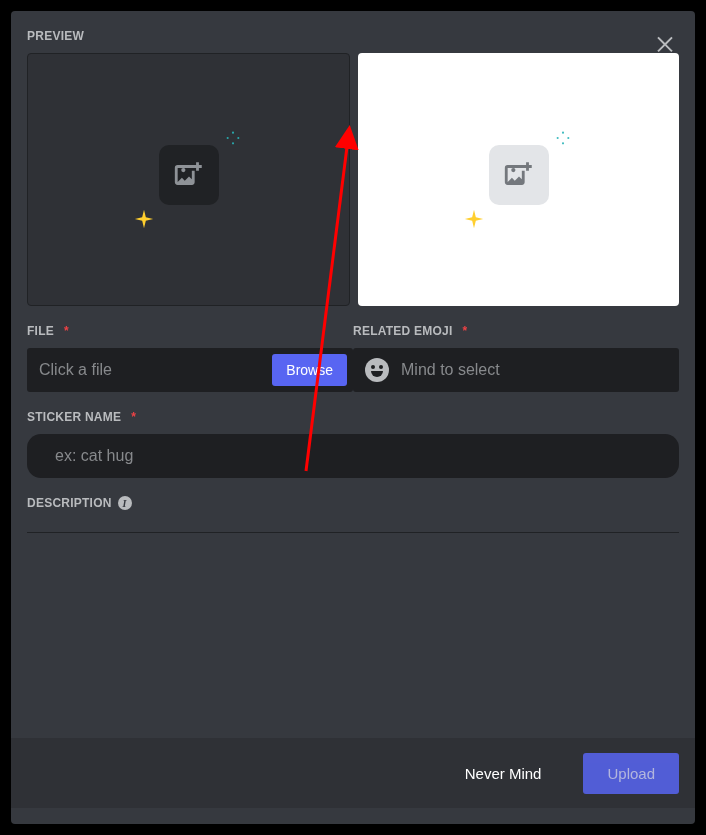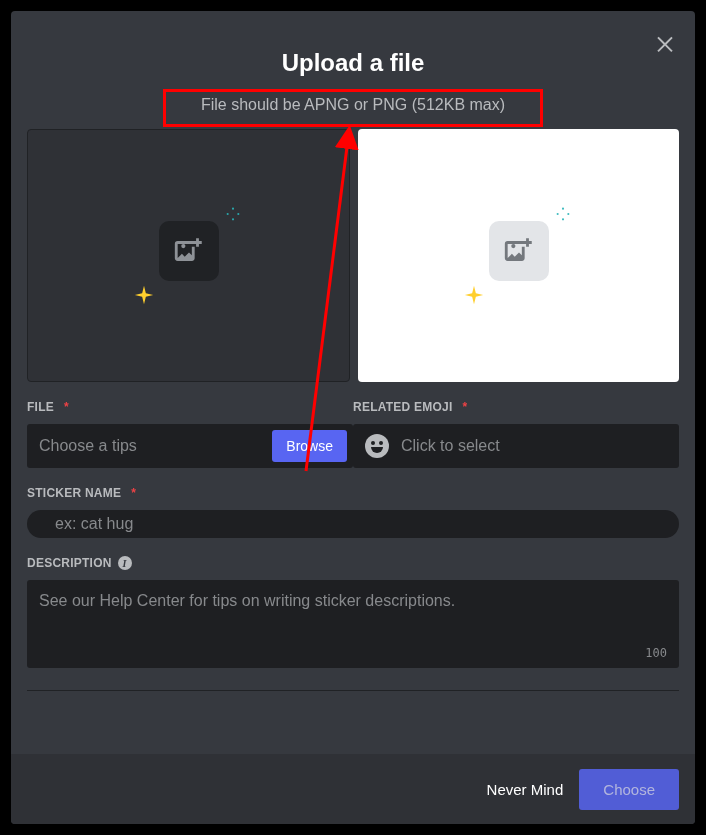--- a/index.html
+++ b/index.html
@@ -32,53 +32,50 @@
   .col { flex: 1; }
   .file-input-row { display: flex; align-items: center; background: #1e1f22; border-radius: 3px; height: 44px; padding: 0 6px 0 12px; }
   .file-ph { flex: 1; color: #87898c; font-size: 16px; }
   .browse { background: #5865f2; color: #fff; border: none; border-radius: 3px; height: 32px; padding: 0 14px; font-size: 14px; font-weight: 500; cursor: pointer; margin-left: 8px; }
   .emoji-row { display: flex; align-items: center; background: #1e1f22; border-radius: 3px; height: 44px; padding: 0 12px; gap: 12px; cursor: pointer; }
   .emoji-face { width: 24px; height: 24px; background: #b9bbbe; border-radius: 50%; position: relative; flex: none; }
   .emoji-face::before, .emoji-face::after { content: ""; position: absolute; background: #1e1f22; border-radius: 50%; }
   .emoji-face::before { width: 4px; height: 4px; left: 6px; top: 7px; box-shadow: 8px 0 0 #1e1f22; }
   .emoji-face::after { width: 12px; height: 6px; border-radius: 0 0 12px 12px; left: 6px; top: 13px; }
   .emoji-ph { color: #87898c; font-size: 16px; }
-  .text-input { width: 100%; background: #1e1f22; border: none; border-radius: 14px; height: 28px; padding: 0 28px; color: #dcddde; font-size: 16px; outline: none; }
+  .text-input { width: 100%; background: #1e1f22; border: none; border-radius: 14px; height: 44px; padding: 0 28px; color: #dcddde; font-size: 16px; outline: none; }
   .text-input::placeholder { color: #87898c; }
   .info-icon { width: 14px; height: 14px; background: #b9bbbe; color: #36393f; border-radius: 50%; display: inline-flex; align-items: center; justify-content: center; font-size: 10px; font-weight: 900; font-style: italic; font-family: Georgia, serif; }
   .desc-box { position: relative; width: 100%; background: #1e1f22; border-radius: 3px; min-height: 88px; padding: 12px; }
   .desc-ph { color: #87898c; font-size: 16px; }
   .counter { position: absolute; right: 12px; bottom: 8px; color: #87898c; font-size: 12px; font-family: monospace; }
   .divider { height: 1px; background: #202225; margin-top: 22px; }
-  .footer { height: 70px; display: flex; align-items: center; justify-content: flex-end; gap: 10px; padding: 0 16px; background: #2f3136; position: absolute; left:0; right:0; bottom:0; }
+  .footer { height: 70px; display: flex; align-items: center; justify-content: flex-end; gap: 36px; padding: 0 16px; background: #2f3136; position: absolute; left:0; right:0; bottom:16px; }
   .btn-text { color: #fff; background: none; border: none; font-size: 15px; font-weight: 500; cursor: pointer; padding: 10px 6px; }
   .btn-primary { background: #5865f2; color: #c9cdfb; border: none; border-radius: 3px; font-size: 15px; font-weight: 500; padding: 12px 24px; cursor: pointer; opacity: 0.85; }
   
   .arrow-svg { position: absolute; left: 0; top: 0; width: 100%; height: 100%; pointer-events: none; }
 </style>
 </head>
 <body>
 
 <div class="frame">
   <div class="modal">
 
     <div class="close">
       <svg viewBox="0 0 24 24">
           <path fill="currentColor" d="M18.3 5.71 12 12.01l-6.3-6.3-1.41 1.41 6.3 6.3-6.3 6.29 1.41 1.41 6.3-6.29 6.29 6.29 1.41-1.41-6.29-6.29 6.29-6.3z"></path>
         </svg>
     </div>
 
-    <div class="header">
-      <div class="title">Upload a file</div>
-      <div class="subtitle-box">
-        <div class="subtitle">File should be APNG or PNG (512KB max)</div>
-      </div>
-    </div>
 
     <div class="content">
+      <div class="label">
+          <span>PREVIEW</span>
+        </div>
 
       <div class="preview-row">
         <div class="preview-box preview-dark">
           <div class="placeholder-wrap">
             <div class="ph-box">
               <svg viewBox="0 0 24 24">
                   <path fill="#8e9297" d="M4 5h12v2h-2V7H4v10l3-3 2 2 3-3 2 2V9h2v8a2 2 0 0 1-2 2H4a2 2 0 0 1-2-2V7a2 2 0 0 1 2-2zm4 5a1.5 1.5 0 1 1 0-3 1.5 1.5 0 0 1 0 3z"></path>
                   <path fill="#8e9297" d="M19 3v2h2v2h-2v2h-2V7h-2V5h2V3z"></path>
                 </svg>
             </div>
@@ -118,57 +115,53 @@
         </div>
       </div>
 
       <div class="cols">
         <div class="col">
           <div class="label">
               <span>FILE</span>
               <span class="req">*</span>
             </div>
           <div class="file-input-row">
-            <div class="file-ph">Choose a tips</div>
+            <div class="file-ph">Click a file</div>
             <button class="browse">Browse</button>
           </div>
         </div>
         <div class="col">
           <div class="label">
               <span>RELATED EMOJI</span>
               <span class="req">*</span>
             </div>
           <div class="emoji-row">
             <div class="emoji-face"></div>
-            <div class="emoji-ph">Click to select</div>
+            <div class="emoji-ph">Mind to select</div>
           </div>
         </div>
       </div>
 
       <div class="label">
           <span>STICKER NAME</span>
           <span class="req">*</span>
         </div>
       <input class="text-input" placeholder="ex: cat hug" style="">
 
       <div class="label">
         <span>DESCRIPTION</span>
         <span class="info-icon">i</span>
       </div>
-      <div class="desc-box">
-        <div class="desc-ph">See our Help Center for tips on writing sticker descriptions.</div>
-        <div class="counter">100</div>
-      </div>
 
       <div class="divider"></div>
     </div>
 
     <div class="footer">
       <button class="btn-text">Never Mind</button>
-      <button class="btn-primary">Choose</button>
+      <button class="btn-primary">Upload</button>
     </div>
 
     <svg class="arrow-svg">
       <defs>
           <marker id="ah" markerWidth="8" markerHeight="8" refX="6" refY="4" orient="auto">
             <path d="M0,0 L8,4 L0,8 z" fill="#ff0000"></path>
           </marker>
         </defs>
       <line x1="295" y1="460" x2="338" y2="120" stroke="#ff0000" stroke-width="3" marker-end="url(#ah)"></line>
     </svg>

